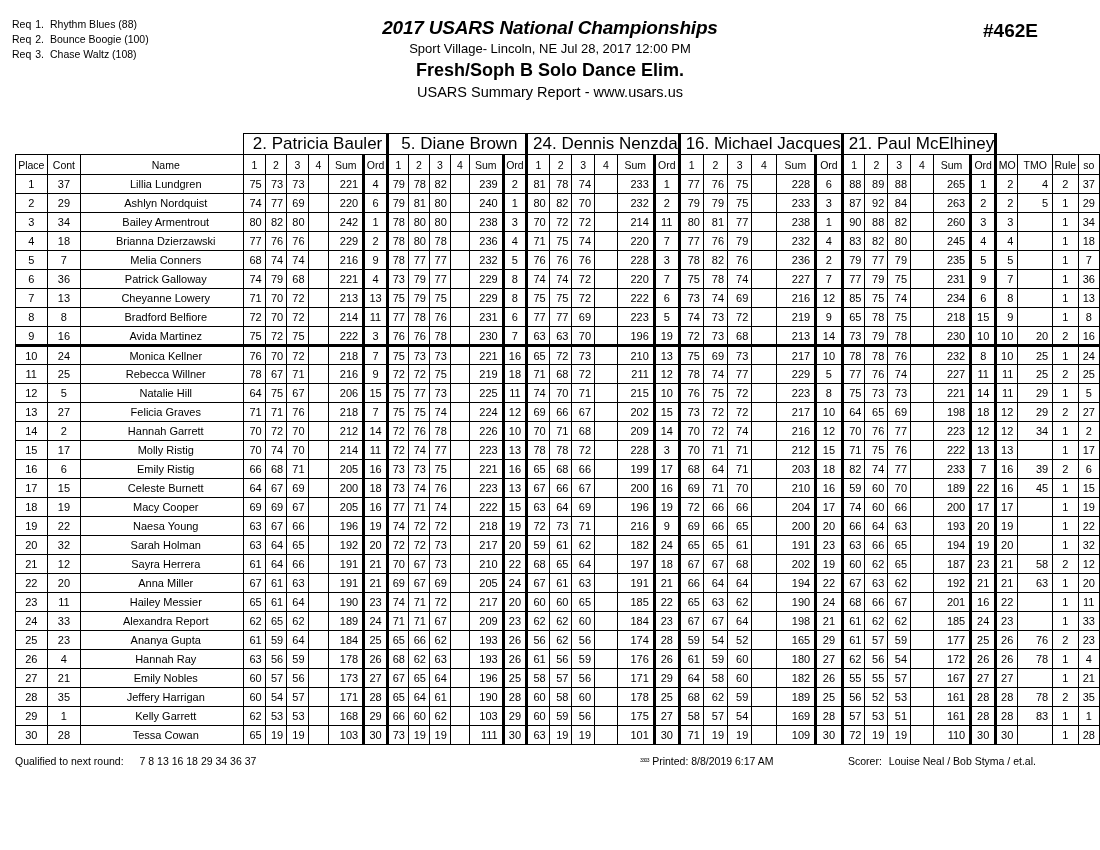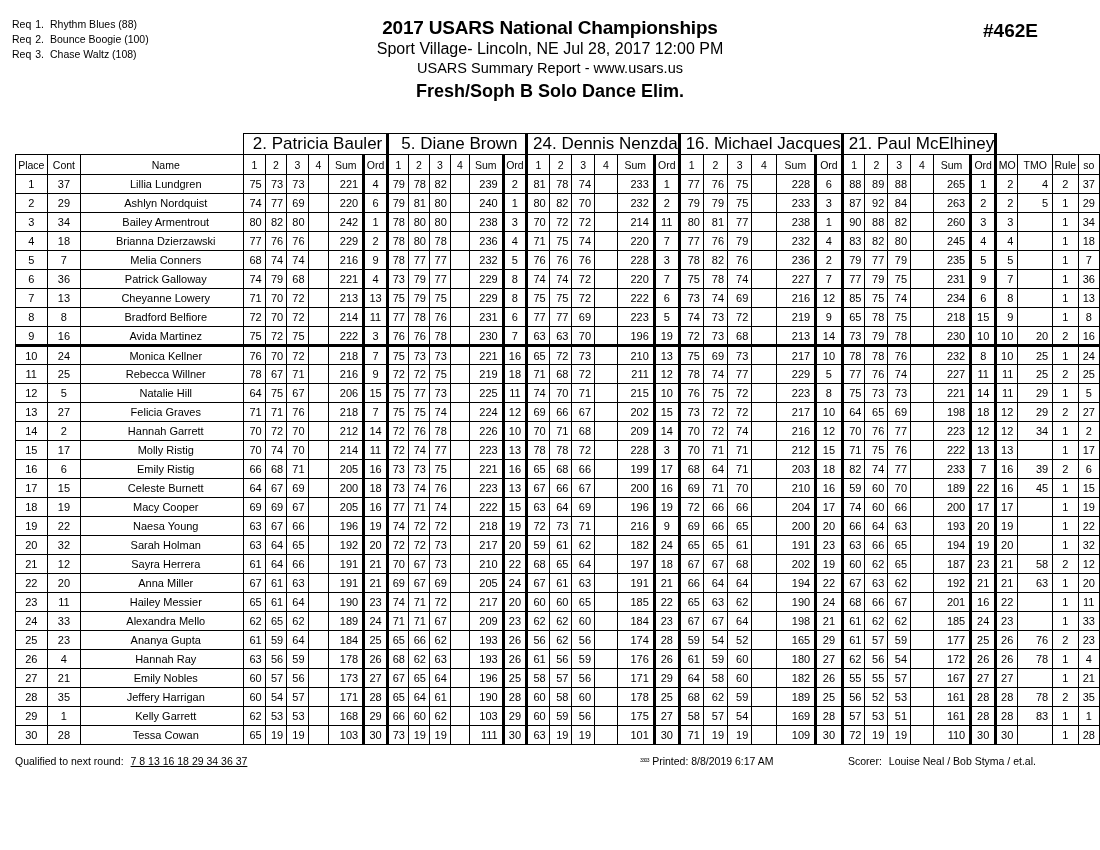--- a/index.html
+++ b/index.html
@@ -37,23 +37,24 @@
     right: 0;
     top: 16px;
     text-align: center;
     pointer-events: none;
   }
   #title-main {
     font-size: 19px;
     font-weight: bold;
     line-height: 23px;
     letter-spacing: -0.2px;
+    font-style: italic;
   }
   #title-sub {
-    font-size: 16px;
+    font-size: 13px;
     line-height: 19px;
   }
   #title-event {
     font-size: 18px;
     font-weight: bold;
     line-height: 24px;
   }
   #title-report {
     font-size: 14.5px;
     line-height: 21px;
@@ -131,21 +132,21 @@
   
   #footer {
     position: absolute;
     left: 15px;
     top: 755px;
     width: 1070px;
     font-size: 10.5px;
     white-space: nowrap;
   }
   #footer .f-qual { position: absolute; left: 0; top: 0; }
-  #footer .f-qual .f-nums { margin-left: 7px; text-decoration: underline; }
+  #footer .f-qual .f-nums { margin-left: 16px; }
   #footer .f-printed { position: absolute; left: 625px; top: 0; }
   #footer .f-printed .f-tiny { font-size: 5px; vertical-align: 3px; letter-spacing: -0.5px; }
   #footer .f-printed .f-ptxt { margin-left: 3px; }
   #footer .f-scorer { position: absolute; left: 833px; top: 0; }
   #footer .f-scorer .f-sname { margin-left: 7px; }
 </style>
 </head>
 <body>
 
 <div id="req-block">
@@ -156,22 +157,22 @@
     <span class="req-lbl">Req</span><span class="req-num">2.</span><span class="req-name">Bounce Boogie (100)</span>
   </span>
   <span class="req-line">
     <span class="req-lbl">Req</span><span class="req-num">3.</span><span class="req-name">Chase Waltz (108)</span>
   </span>
 </div>
 
 <div id="title-block">
   <div id="title-main">2017 USARS National Championships</div>
   <div id="title-sub">Sport Village- Lincoln, NE  Jul 28, 2017  12:00 PM</div>
+  <div id="title-event">Fresh/Soph B Solo Dance Elim.</div>
   <div id="title-report">USARS Summary Report - www.usars.us</div>
-  <div id="title-event">Fresh/Soph B Solo Dance Elim.</div>
 </div>
 <div id="event-number">#462E</div>
 
 <table id="score-table">
   <tbody id="table-body">
       <tr>
         <td class="jgroup-empty" colspan="3" style="border-bottom: none;"></td>
         <td class="jgroup" colspan="6">2.  Patricia Bauler</td>
         <td class="jgroup sep-left" colspan="6">5.  Diane Brown</td>
         <td class="jgroup sep-left" colspan="6">24.  Dennis Nenzda</td>
@@ -1111,21 +1112,21 @@
         <td class="c-sum">201</td>
         <td class="c-ord sep-left sep-right">16</td>
         <td class="c-mo">22</td>
         <td class="c-tmo"></td>
         <td class="c-rule">1</td>
         <td class="c-so">11</td>
       </tr>
       <tr>
         <td class="c-place">24</td>
         <td class="c-cont">33</td>
-        <td class="c-name">Alexandra Mello</td>
+        <td class="c-name">Alexandra Report</td>
         <td class="c-s num">62</td>
         <td class="c-s num">65</td>
         <td class="c-s num">62</td>
         <td class="c-s num"></td>
         <td class="c-sum">189</td>
         <td class="c-ord sep-left sep-right">24</td>
         <td class="c-s num sep-left">71</td>
         <td class="c-s num">71</td>
         <td class="c-s num">67</td>
         <td class="c-s num"></td>

